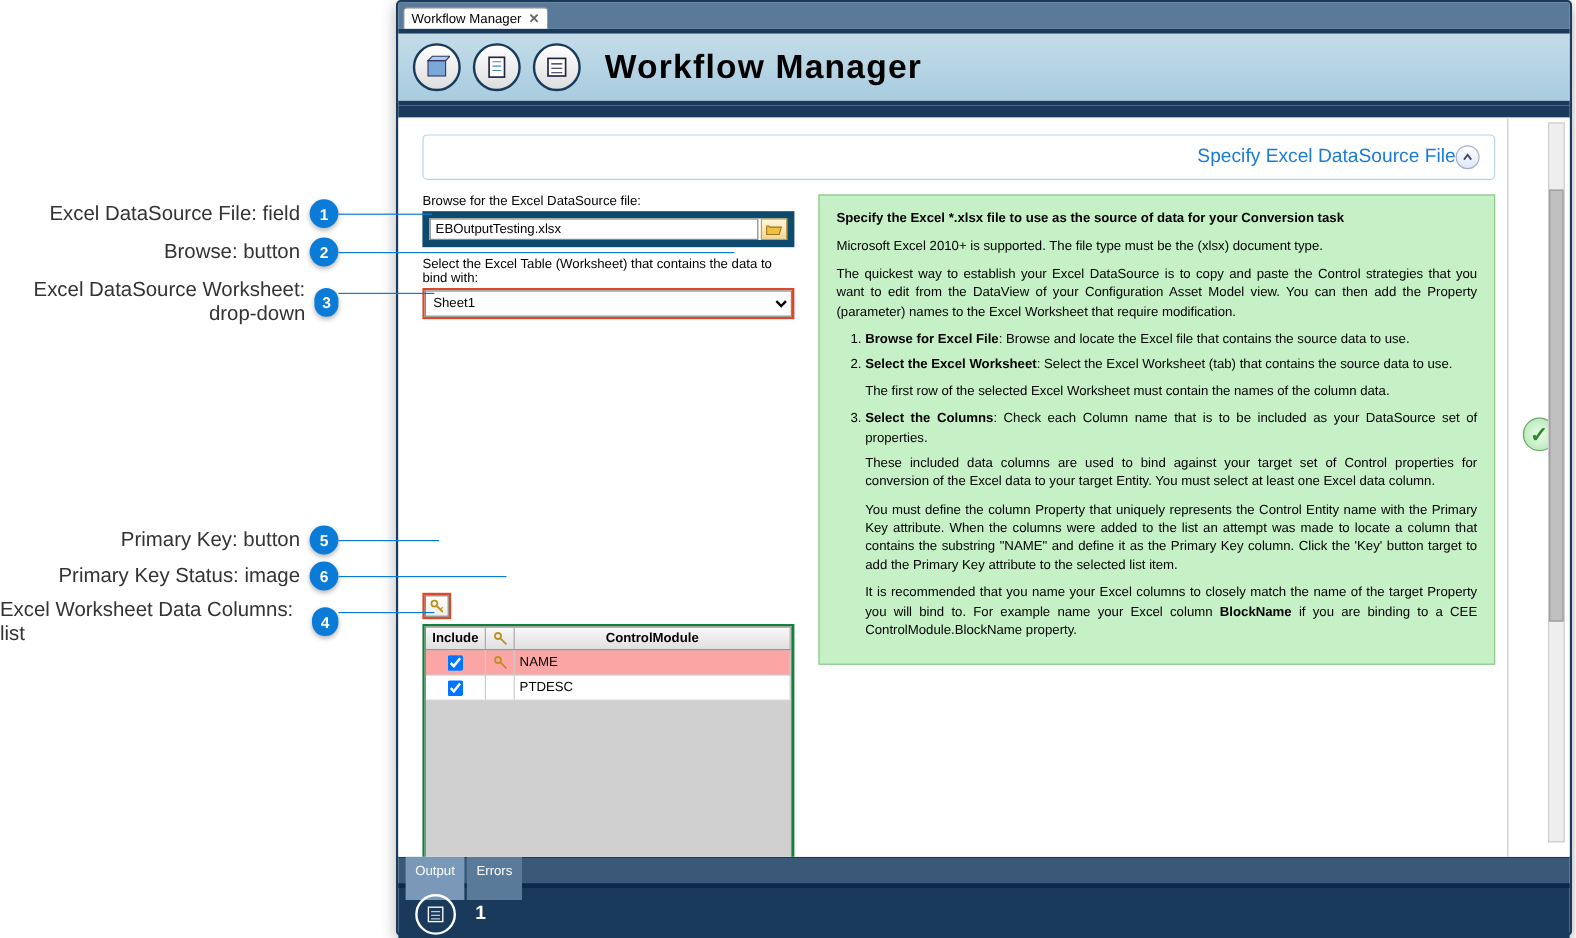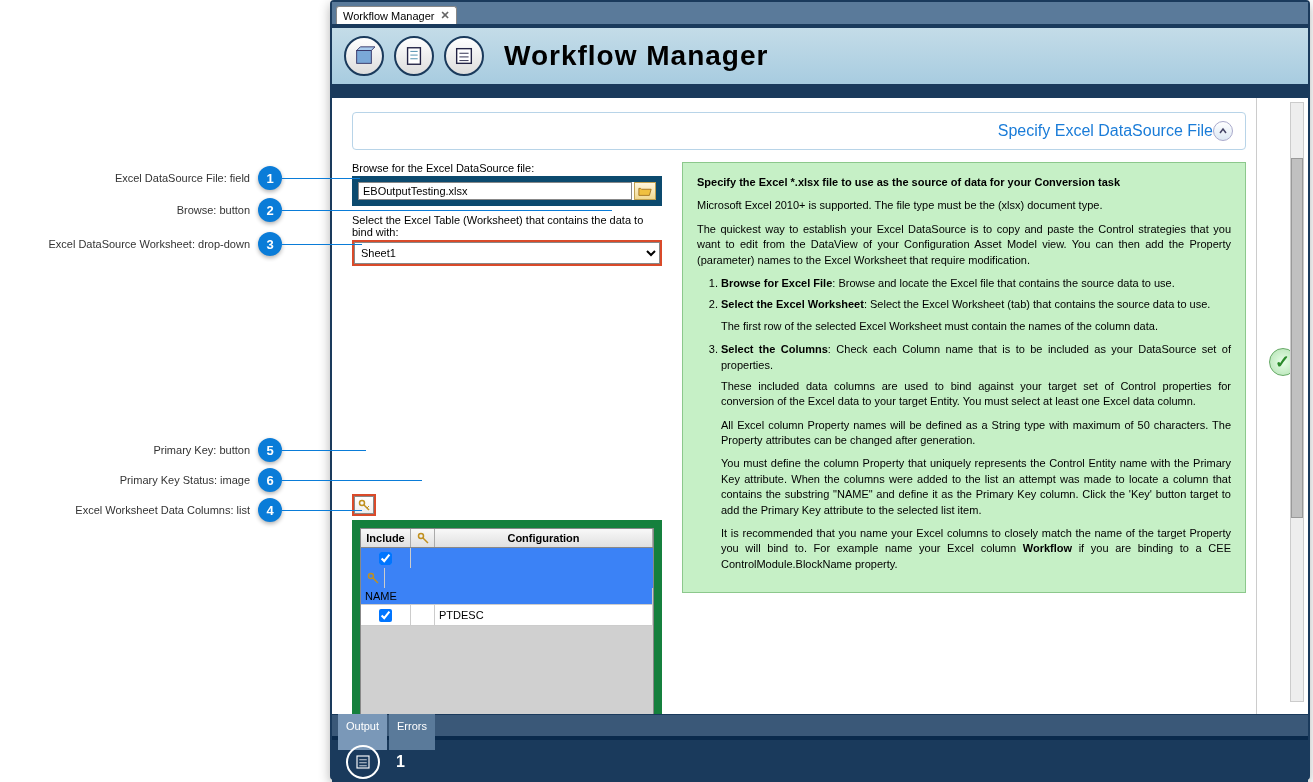--- a/index.html
+++ b/index.html
@@ -1,20 +1,20 @@
 <!DOCTYPE html>
 <html><head>
 <meta charset="utf-8">
 <style>
 * { box-sizing: border-box; margin: 0; padding: 0; }
 body { font-family: Arial, sans-serif; font-size: 12px; background: #fff; width: 1313px; height: 782px; position: relative; }
 
 .callout-area { position: absolute; left: 0; top: 0; width: 330px; height: 782px; }
 .callout { position: absolute; display: flex; align-items: center; justify-content: flex-end; }
-.callout-label { color: #333; font-size: 11px; margin-right: 8px; }
+.callout-label { color: #333; font-size: 17px; margin-right: 8px; }
 .callout-num { width: 24px; height: 24px; border-radius: 12px; background: #0a7cd8; color: #fff; display: flex; align-items: center; justify-content: center; font-weight: bold; font-size: 13px; box-shadow: 0 2px 4px rgba(0,0,0,0.3); }
 
 .app-window { position: absolute; left: 330px; top: 0; width: 980px; height: 780px; border: 2px solid #1a3a5c; border-radius: 4px; background: #fff; box-shadow: 0 4px 12px rgba(0,0,0,0.3); }
 
 .tab-strip-top { background: #5a7a9a; height: 22px; display: flex; align-items: flex-end; padding-left: 4px; }
 .tab-top { background: #fff; border: 1px solid #888; border-bottom: none; padding: 2px 6px; font-size: 11px; display: flex; align-items: center; gap: 6px; border-radius: 3px 3px 0 0; }
 .tab-close { color: #666; font-weight: bold; cursor: pointer; }
 
 .header-bar { background: linear-gradient(#c4dce8, #a8cce0); border-top: 4px solid #1a3a5c; border-bottom: 4px solid #1a3a5c; padding: 8px 12px; display: flex; align-items: center; gap: 10px; }
 .header-icon-btn { width: 40px; height: 40px; border-radius: 50%; background: linear-gradient(#fff, #ddd); border: 2px solid #1a3a5c; display: flex; align-items: center; justify-content: center; cursor: pointer; }
@@ -44,33 +44,33 @@
 .browse-btn { width: 22px; height: 18px; background: linear-gradient(#fff6dd, #f0d890); border: 1px solid #c0a050; margin-left: 2px; display: flex; align-items: center; justify-content: center; cursor: pointer; }
 .browse-btn svg { width: 14px; height: 12px; }
 .gap { height: 8px; }
 .select-wrap { border: 2px solid #d94a2a; }
 .select-wrap select { width: 100%; border: 1px solid #888; padding: 2px; font-size: 11px; height: 22px; background: #fff; }
 
 .key-btn-wrap { border: 2px solid #d94a2a; display: inline-block; margin-top: 228px; }
 .key-btn { width: 20px; height: 18px; border: 1px solid #888; background: linear-gradient(#fff, #eee); display: flex; align-items: center; justify-content: center; cursor: pointer; }
 .key-btn svg { width: 12px; height: 12px; }
 
-.grid-wrap { border: 8px solid #15803d; margin-top: 4px; }
+.grid-wrap { border: 2px solid #15803d; margin-top: 4px; }
 .grid { border: 1px solid #888; background: #d0d0d0; height: 198px; overflow: hidden; }
 .grid-header { display: flex; background: linear-gradient(#f8f8f8, #e0e0e0); border-bottom: 1px solid #888; }
 .gh-cell { border-right: 1px solid #aaa; padding: 3px 4px; font-size: 11px; font-weight: bold; text-align: center; }
 .gh-include { width: 50px; }
 .gh-key { width: 24px; display: flex; align-items: center; justify-content: center; }
 .gh-prop { flex: 1; }
 .grid-row { display: flex; background: #fff; border-bottom: 1px solid #ccc; }
 .gr-cell { border-right: 1px solid #ccc; padding: 2px 4px; font-size: 11px; height: 20px; display: flex; align-items: center; }
 .gr-include { width: 50px; justify-content: center; }
 .gr-key { width: 24px; justify-content: center; }
 .gr-prop { flex: 1; }
-.grid-row.sel { background: #3b82f6; flex-direction: column; }
+.grid-row.sel { background: #fca5a5; }
 .grid-body-fill { background: #d0d0d0; height: 150px; }
 
 .help-panel { background: #c6f0c6; border: 1px solid #8cc88c; padding: 12px 14px; font-size: 11px; color: #000; line-height: 1.4; text-align: justify; }
 .help-panel .title { font-weight: bold; margin-bottom: 8px; }
 .help-panel p { margin-bottom: 8px; }
 .help-panel ol { margin-left: 24px; margin-bottom: 8px; }
 .help-panel ol li { margin-bottom: 6px; }
 .help-panel b { font-weight: bold; }
 
 .output-bar { background: #3a5878; height: 22px; display: flex; align-items: center; padding: 0 6px; border-top: 1px solid #1a3a5c; }
@@ -201,21 +201,21 @@
           <div class="grid-wrap">
             <div class="grid">
               <div class="grid-header">
                 <div class="gh-cell gh-include">Include</div>
                 <div class="gh-cell gh-key">
                   <svg width="12" height="12" viewBox="0 0 12 12">
                       <circle cx="4" cy="4" r="2.5" fill="none" stroke="#c09020" stroke-width="1.5"></circle>
                       <line x1="6" y1="6" x2="11" y2="11" stroke="#c09020" stroke-width="1.5"></line>
                     </svg>
                 </div>
-                <div class="gh-cell gh-prop">Configuration</div>
+                <div class="gh-cell gh-prop">ControlModule</div>
               </div>
               <div class="grid-row sel">
                 <div class="gr-cell gr-include">
                     <input type="checkbox" checked="" style="">
                   </div>
                 <div class="gr-cell gr-key">
                   <svg width="12" height="12" viewBox="0 0 12 12">
                       <circle cx="4" cy="4" r="2.5" fill="none" stroke="#c09020" stroke-width="1.5"></circle>
                       <line x1="6" y1="6" x2="11" y2="11" stroke="#c09020" stroke-width="1.5"></line>
                     </svg>
@@ -239,23 +239,22 @@
             <div class="title">Specify the Excel *.xlsx file to use as the source of data for your Conversion task</div>
             <p>Microsoft Excel 2010+ is supported. The file type must be the (xlsx) document type.</p>
             <p>The quickest way to establish your Excel DataSource is to copy and paste the Control strategies that you want to edit from the DataView of your Configuration Asset Model view. You can then add the Property (parameter) names to the Excel Worksheet that require modification.</p>
             <ol>
               <li><b>Browse for Excel File</b><span>: Browse and locate the Excel file that contains the source data to use.</span></li>
               <li><b>Select the Excel Worksheet</b><span>: Select the Excel Worksheet (tab) that contains the source data to use.</span>
                 <p style="margin-top:6px;">The first row of the selected Excel Worksheet must contain the names of the column data.</p>
               </li>
               <li><b>Select the Columns</b><span>: Check each Column name that is to be included as your DataSource set of properties.</span>
                 <p style="margin-top:6px;">These included data columns are used to bind against your target set of Control properties for conversion of the Excel data to your target Entity. You must select at least one Excel data column.</p>
-                <p>All Excel column Property names will be defined as a String type with maximum of 50 characters. The Property attributes can be changed after generation.</p>
                 <p>You must define the column Property that uniquely represents the Control Entity name with the Primary Key attribute. When the columns were added to the list an attempt was made to locate a column that contains the substring "NAME" and define it as the Primary Key column. Click the 'Key' button target to add the Primary Key attribute to the selected list item.</p>
-                <p><span>It is recommended that you name your Excel columns to closely match the name of the target Property you will bind to. For example name your Excel column </span><b>Workflow</b><span> if you are binding to a CEE ControlModule.BlockName property.</span></p>
+                <p><span>It is recommended that you name your Excel columns to closely match the name of the target Property you will bind to. For example name your Excel column </span><b>BlockName</b><span> if you are binding to a CEE ControlModule.BlockName property.</span></p>
               </li>
             </ol>
           </div>
         </div>
       </div>
     </div>
 
     <div class="right-rail">
       <div class="scrollbar"></div>
       <div class="scroll-thumb"></div>

